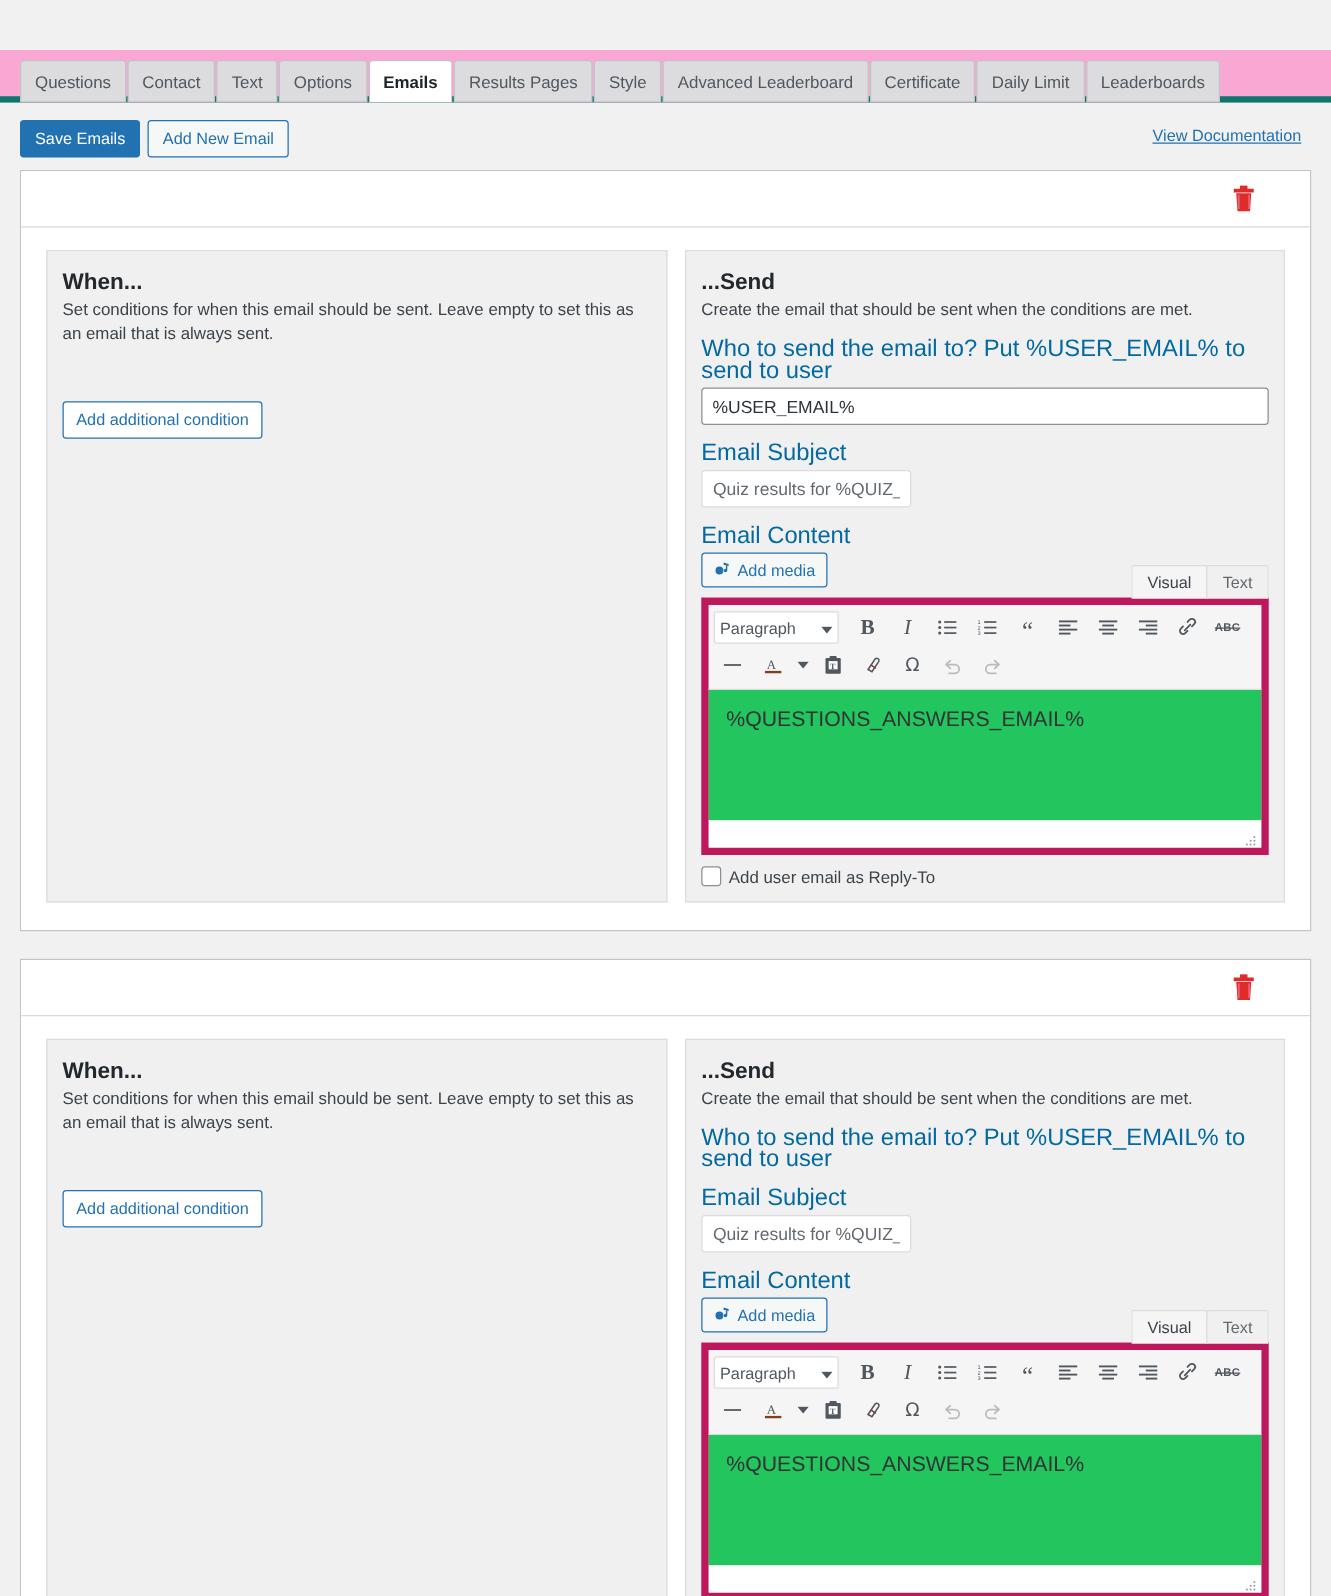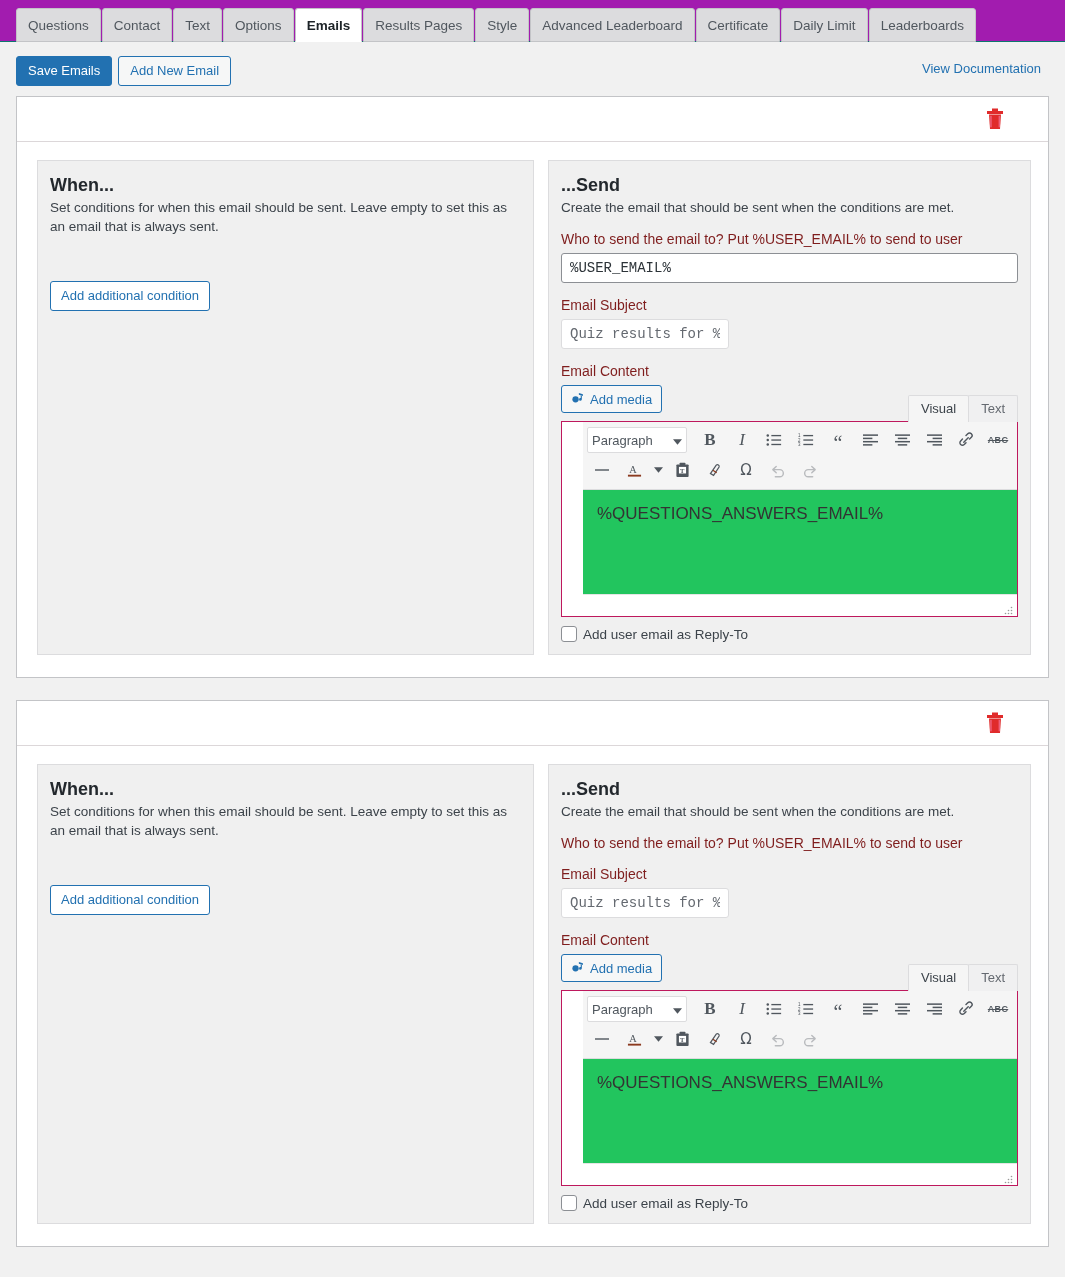--- a/index.html
+++ b/index.html
@@ -11,23 +11,24 @@
     color: #3c434a;
     -webkit-font-smoothing: antialiased;
   }
   .page { width: 1065px; min-height: 1277px; position: relative; background: #f1f1f1; }
 
   
   .tabbar {
     position: relative;
     height: 42px;
     padding: 8px 0 0 16px;
-    border-bottom: 1px solid #0f766e;
-    background: #a21caf;
+    border-bottom: 5px solid #0f766e;
+    background: #f9a8d4;
     white-space: nowrap;
+    margin-top: 40px;
   }
   .tab {
     display: inline-block;
     margin: 0 1px -1px 0;
     padding: 8px 11px 7px;
     font-size: 13.5px;
     line-height: 17px;
     color: #50575e;
     background: #dcdcde;
     border: 1px solid #c3c4c7;
@@ -71,20 +72,21 @@
     border: 1px solid #2271b1;
     color: #2271b1;
     margin-left: 6px;
   }
   .doc-link {
     position: absolute;
     right: 24px;
     top: 19px;
     font-size: 13px;
     color: #2271b1;
+    text-decoration: underline;
     cursor: pointer;
   }
 
   
   .panel {
     margin: 0 16px 22px;
     background: #fff;
     border: 1px solid #c3c4c7;
   }
   .panel-header {
@@ -141,31 +143,31 @@
     color: #2271b1;
     border-radius: 3px;
     font-size: 13px;
     line-height: 22px;
     padding: 3px 10px;
     cursor: pointer;
     margin-top: 31px;
   }
   .field-label {
     display: block;
-    font-size: 14px;
-    color: #7f1d1d;
+    font-size: 19px;
+    color: #0369a1;
     margin: 0 0 5px 0;
     line-height: 17px;
   }
   .field-label.spaced { margin-top: 14px; }
   .txt-input {
     display: block;
     width: 100%;
     height: 30px;
-    font-family: Liberation Mono, monospace;
+    font-family: Liberation Sans, sans-serif;
     font-size: 14px;
     color: #2c3338;
     padding: 3px 8px;
     background: #fff;
     border: 1px solid #8c8f94;
     border-radius: 3px;
     outline: none;
   }
   .txt-input.subject {
     width: 168px;
@@ -209,23 +211,22 @@
     margin-left: -1px;
     cursor: pointer;
     border-radius: 2px 2px 0 0;
   }
   .ed-tab.active {
     background: #f5f5f5;
     color: #3c434a;
     border-color: #dcdcde;
   }
   .editor-box {
-    border: 1px solid #be185d;
-    background: #fff;
-    padding-left: 21px;
+    border: 6px solid #be185d;
+    background: #fff;
   }
   .toolbar {
     background: #f5f5f5;
     border-bottom: 1px solid #dcdcde;
     padding: 3px 4px 4px;
   }
   .tb-row {
     display: flex;
     align-items: center;
     height: 30px;

